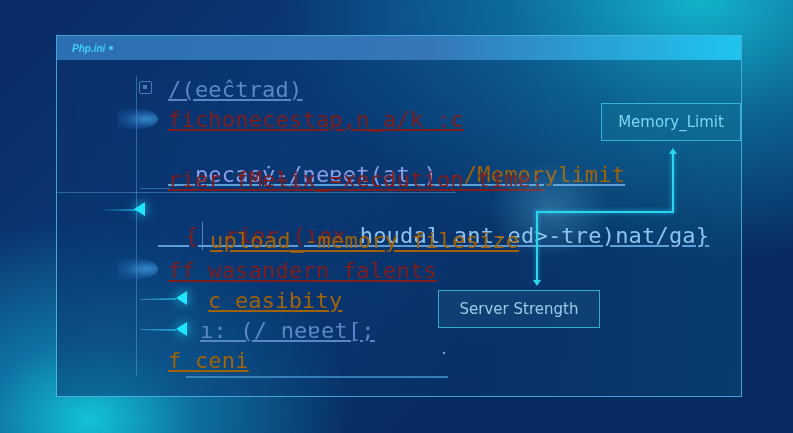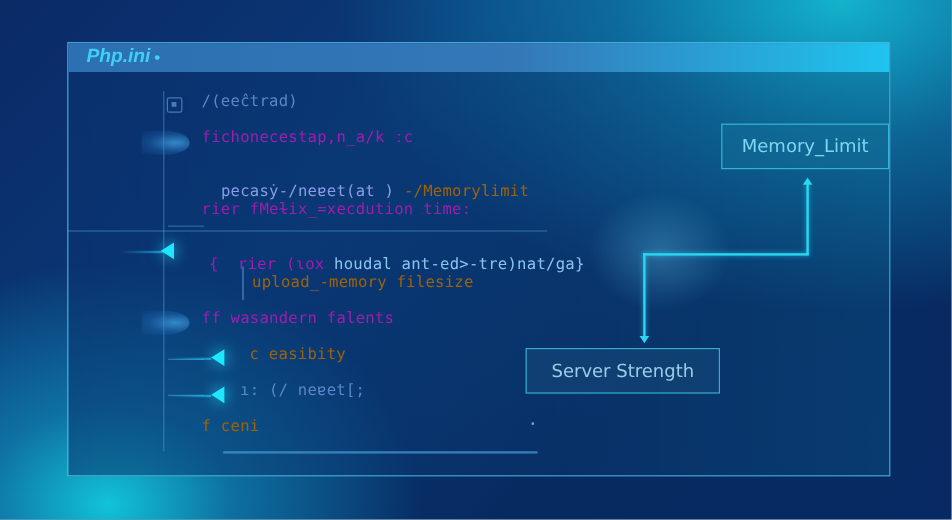--- a/index.html
+++ b/index.html
@@ -17,32 +17,32 @@
     background: linear-gradient(90deg, rgba(8,50,110,0.55) 0%, rgba(10,60,115,0.35) 60%, rgba(12,110,150,0.25) 100%);
     box-sizing: border-box;
   }
   .titlebar {
     position: absolute; left: 0; top: 0; right: 0; height: 24px;
     background: linear-gradient(90deg, #2c6fb2 0%, #3578b8 55%, #1fc4ee 100%);
     display: flex; align-items: center;
   }
   .titlebar .title {
     font-family: "Liberation Sans", sans-serif; font-weight: bold; font-style: italic;
-    font-size: 16px; color: #3fd0f5; margin-left: 15px;
+    font-size: 10px; color: #3fd0f5; margin-left: 15px;
   }
   .titlebar .dot { width: 4px; height: 4px; border-radius: 50%; background: #3fd0f5; margin-left: 4px; }
 
   .vline { position: absolute; width: 1px; background: rgba(90,170,220,0.45); }
   .hline { position: absolute; height: 1px; background: rgba(90,170,220,0.45); }
 
   .code-line {
-    position: absolute; font-size: 13px; white-space: pre; color: #5a9fd8; letter-spacing: 0.2px;
+    position: absolute; font-size: 22px; white-space: pre; color: #5a9fd8; letter-spacing: 0.2px; text-decoration: underline;
   }
   .c-dim { color: #5b86c8; }
-  .c-mid { color: #a21caf; }
+  .c-mid { color: #7f1d1d; }
   .c-bright { color: #8cc4f0; }
   .c-purple { color: #8a9de8; }
   .c-cyan { color: #a16207; }
 
   .folder-icon {
     position: absolute; left: 139px; top: 81px; width: 13px; height: 13px;
     border: 1.5px solid #4a78b8; border-radius: 2px; box-sizing: border-box;
   }
   .folder-icon::after { content: ""; position: absolute; left: 3px; top: 3px; width: 4px; height: 4px; background: #4a78b8; }
 

